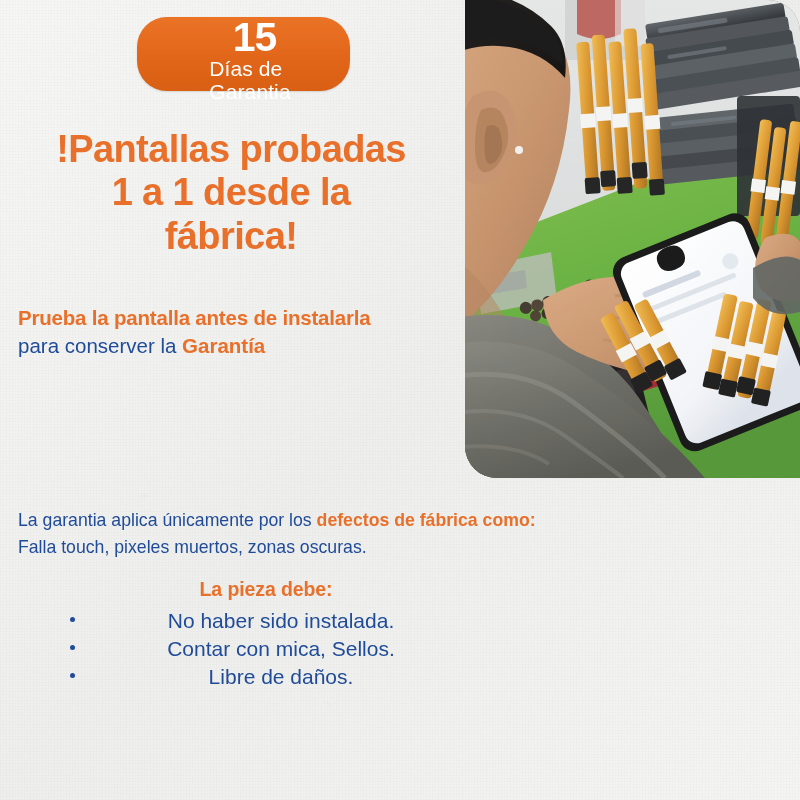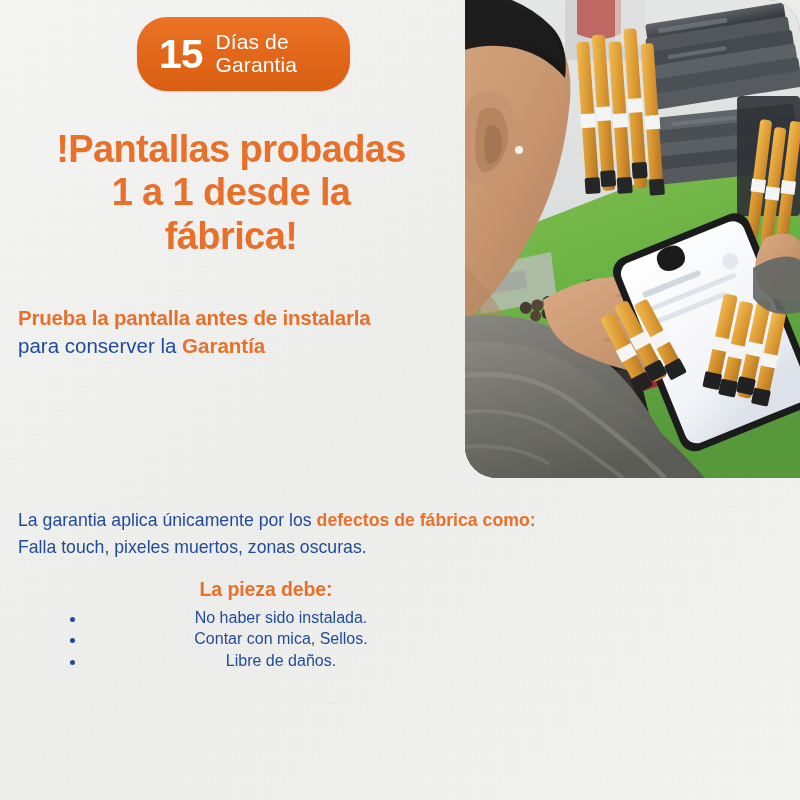--- a/index.html
+++ b/index.html
@@ -26,20 +26,21 @@
 
   
   #badge{
     position:absolute;left:137px;top:17px;
     width:213px;height:74px;
     background:#e4691c;
     background-image:linear-gradient(180deg,#ea7326 0%, #e2661a 55%, #d85f13 100%);
     border-radius:30px;
     display:flex;align-items:center;
     box-shadow:0 1px 2px rgba(0,0,0,.12);
+    flex-direction:column;
   }
   #badge .num{
     color:#ffffff;font-size:41px;font-weight:bold;
     letter-spacing:-1px;margin-left:22px;line-height:1;
     font-family:"Liberation Sans", sans-serif;
   }
   #badge .txt{
     color:#ffffff;font-size:21px;line-height:1.08;
     margin-left:13px;letter-spacing:.1px;
   }
@@ -92,21 +93,21 @@
   }
 
   
   #listblock{position:absolute;left:56px;top:578px;width:420px;text-align:center;}
   #listblock .lt{
     display:block;color:#e8702a;font-size:19.5px;font-weight:bold;
     letter-spacing:-.1px;
   }
   #listblock ul{margin:6px 0 0 0;padding:0 0 0 14px;list-style:none;}
   #listblock li{
-    color:#1f4b99;font-size:16px;line-height:1.33;
+    color:#1f4b99;font-size:21px;line-height:1.33;
     position:relative;padding-left:16px;
   }
   #listblock li::before{
     content:"";position:absolute;left:0;top:10px;
     width:5px;height:5px;border-radius:50%;background:#1f4b99;
   }
 
   
   #footer{position:absolute;left:18px;top:712px;width:770px;}
   #footer .f1{

